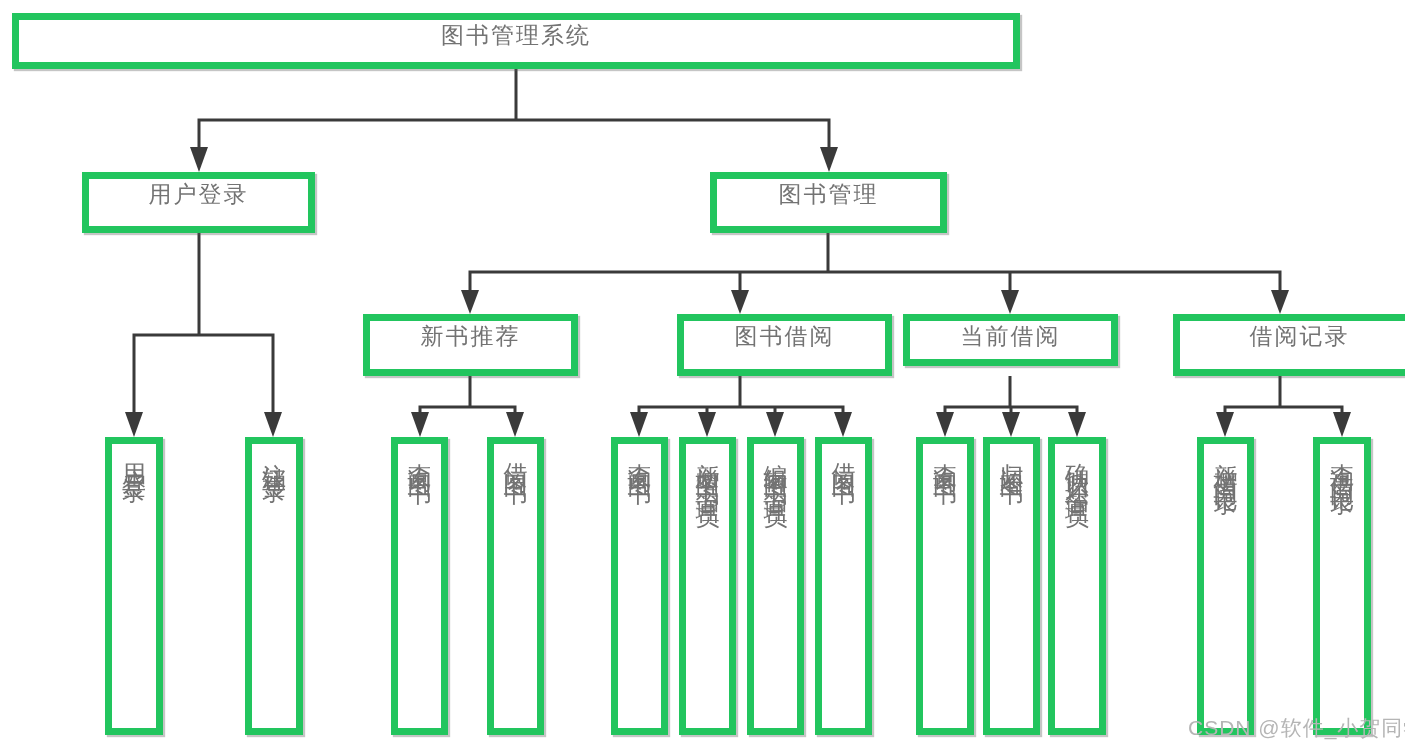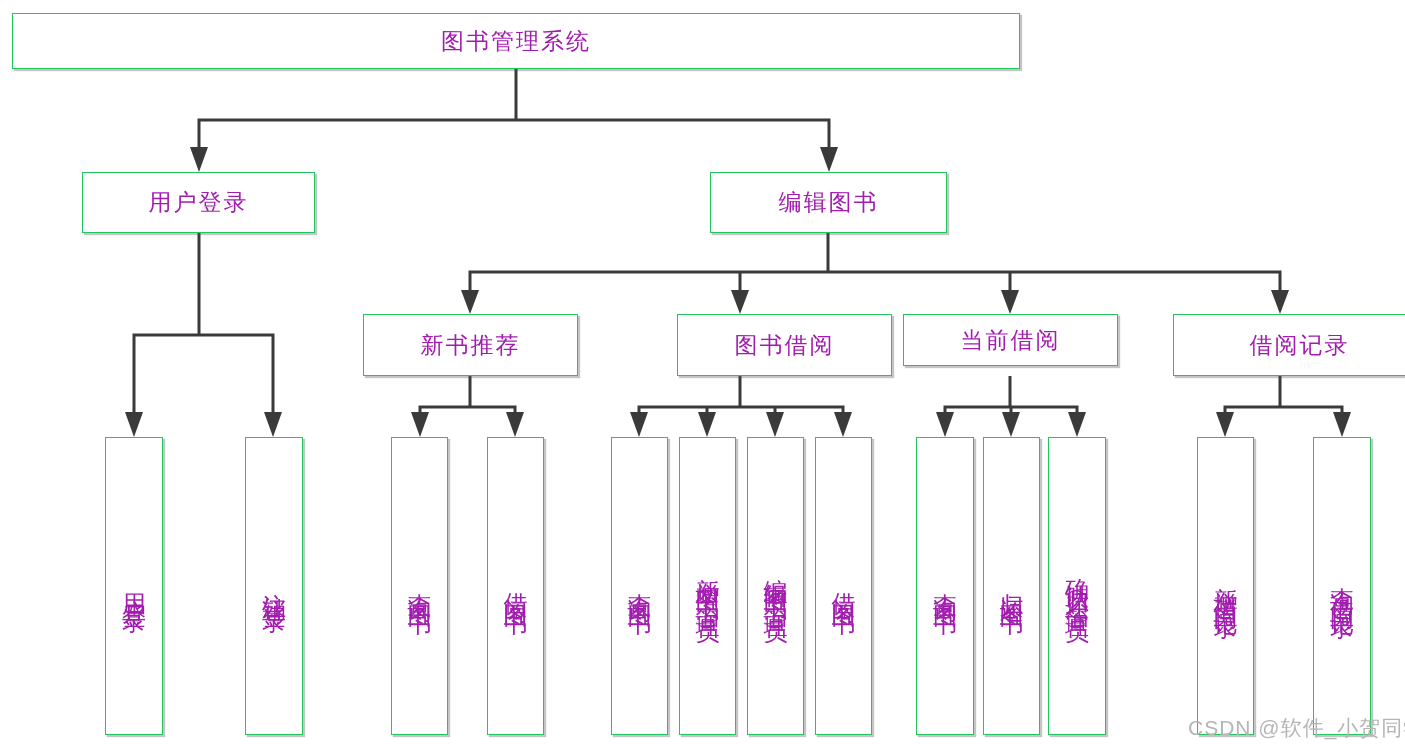--- a/index.html
+++ b/index.html
@@ -18,27 +18,26 @@
   .connectors {
     position: absolute;
     left: 0;
     top: 0;
     z-index: 1;
   }
   .node {
     position: absolute;
     box-sizing: border-box;
     background: #ffffff;
-    border: 1px solid #22c55e;
+    border: 7px solid #22c55e;
     box-shadow: 2px 2px 1px rgba(90, 90, 90, 0.35);
     display: flex;
-    align-items: center;
     justify-content: center;
     z-index: 2;
-    color: #a21caf;
+    color: #737373;
   }
   .node.h .label {
     font-size: 23px;
     letter-spacing: 2px;
     white-space: nowrap;
   }
   .node.v .label {
     writing-mode: vertical-rl;
     text-orientation: mixed;
     font-size: 24px;
@@ -99,21 +98,21 @@
   </svg>
 
   <div class="node h" style="left:12px; top:13px; width:1008px; height:56px;">
     <span class="label">图书管理系统</span>
   </div>
 
   <div class="node h" style="left:82px; top:172px; width:233px; height:61px;">
     <span class="label">用户登录</span>
   </div>
   <div class="node h" style="left:710px; top:172px; width:237px; height:61px;">
-    <span class="label">编辑图书</span>
+    <span class="label">图书管理</span>
   </div>
 
   <div class="node h" style="left:363px; top:314px; width:215px; height:62px;">
     <span class="label">新书推荐</span>
   </div>
   <div class="node h" style="left:633px; top:314px; width:215px; height:62px;margin-left:44px;">
     <span class="label">图书借阅</span>
   </div>
   <div class="node h" style="left:903px; top:314px; width:215px; height:52px;">
     <span class="label">当前借阅</span>

